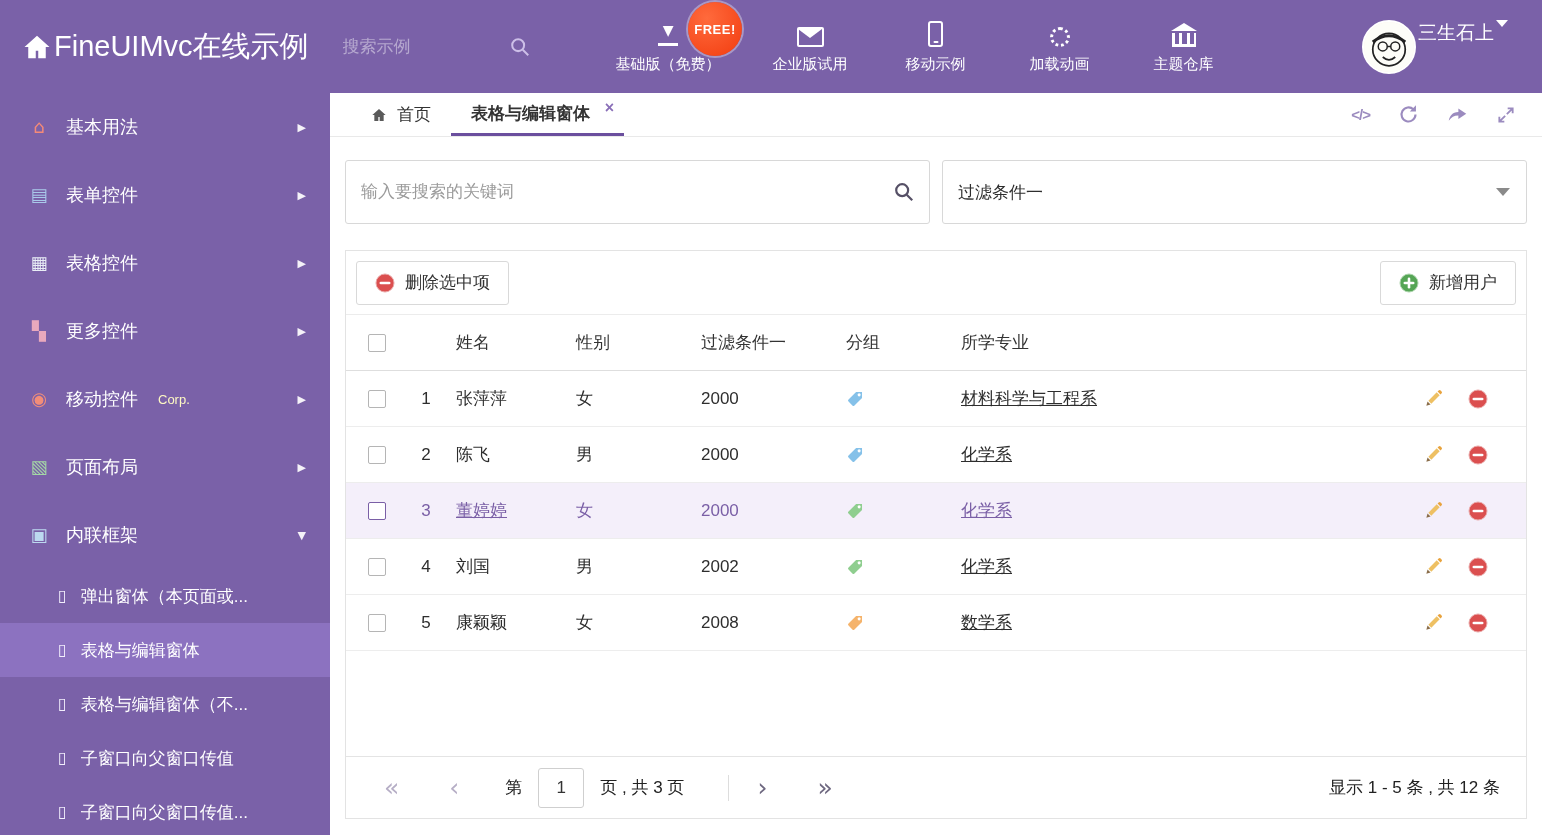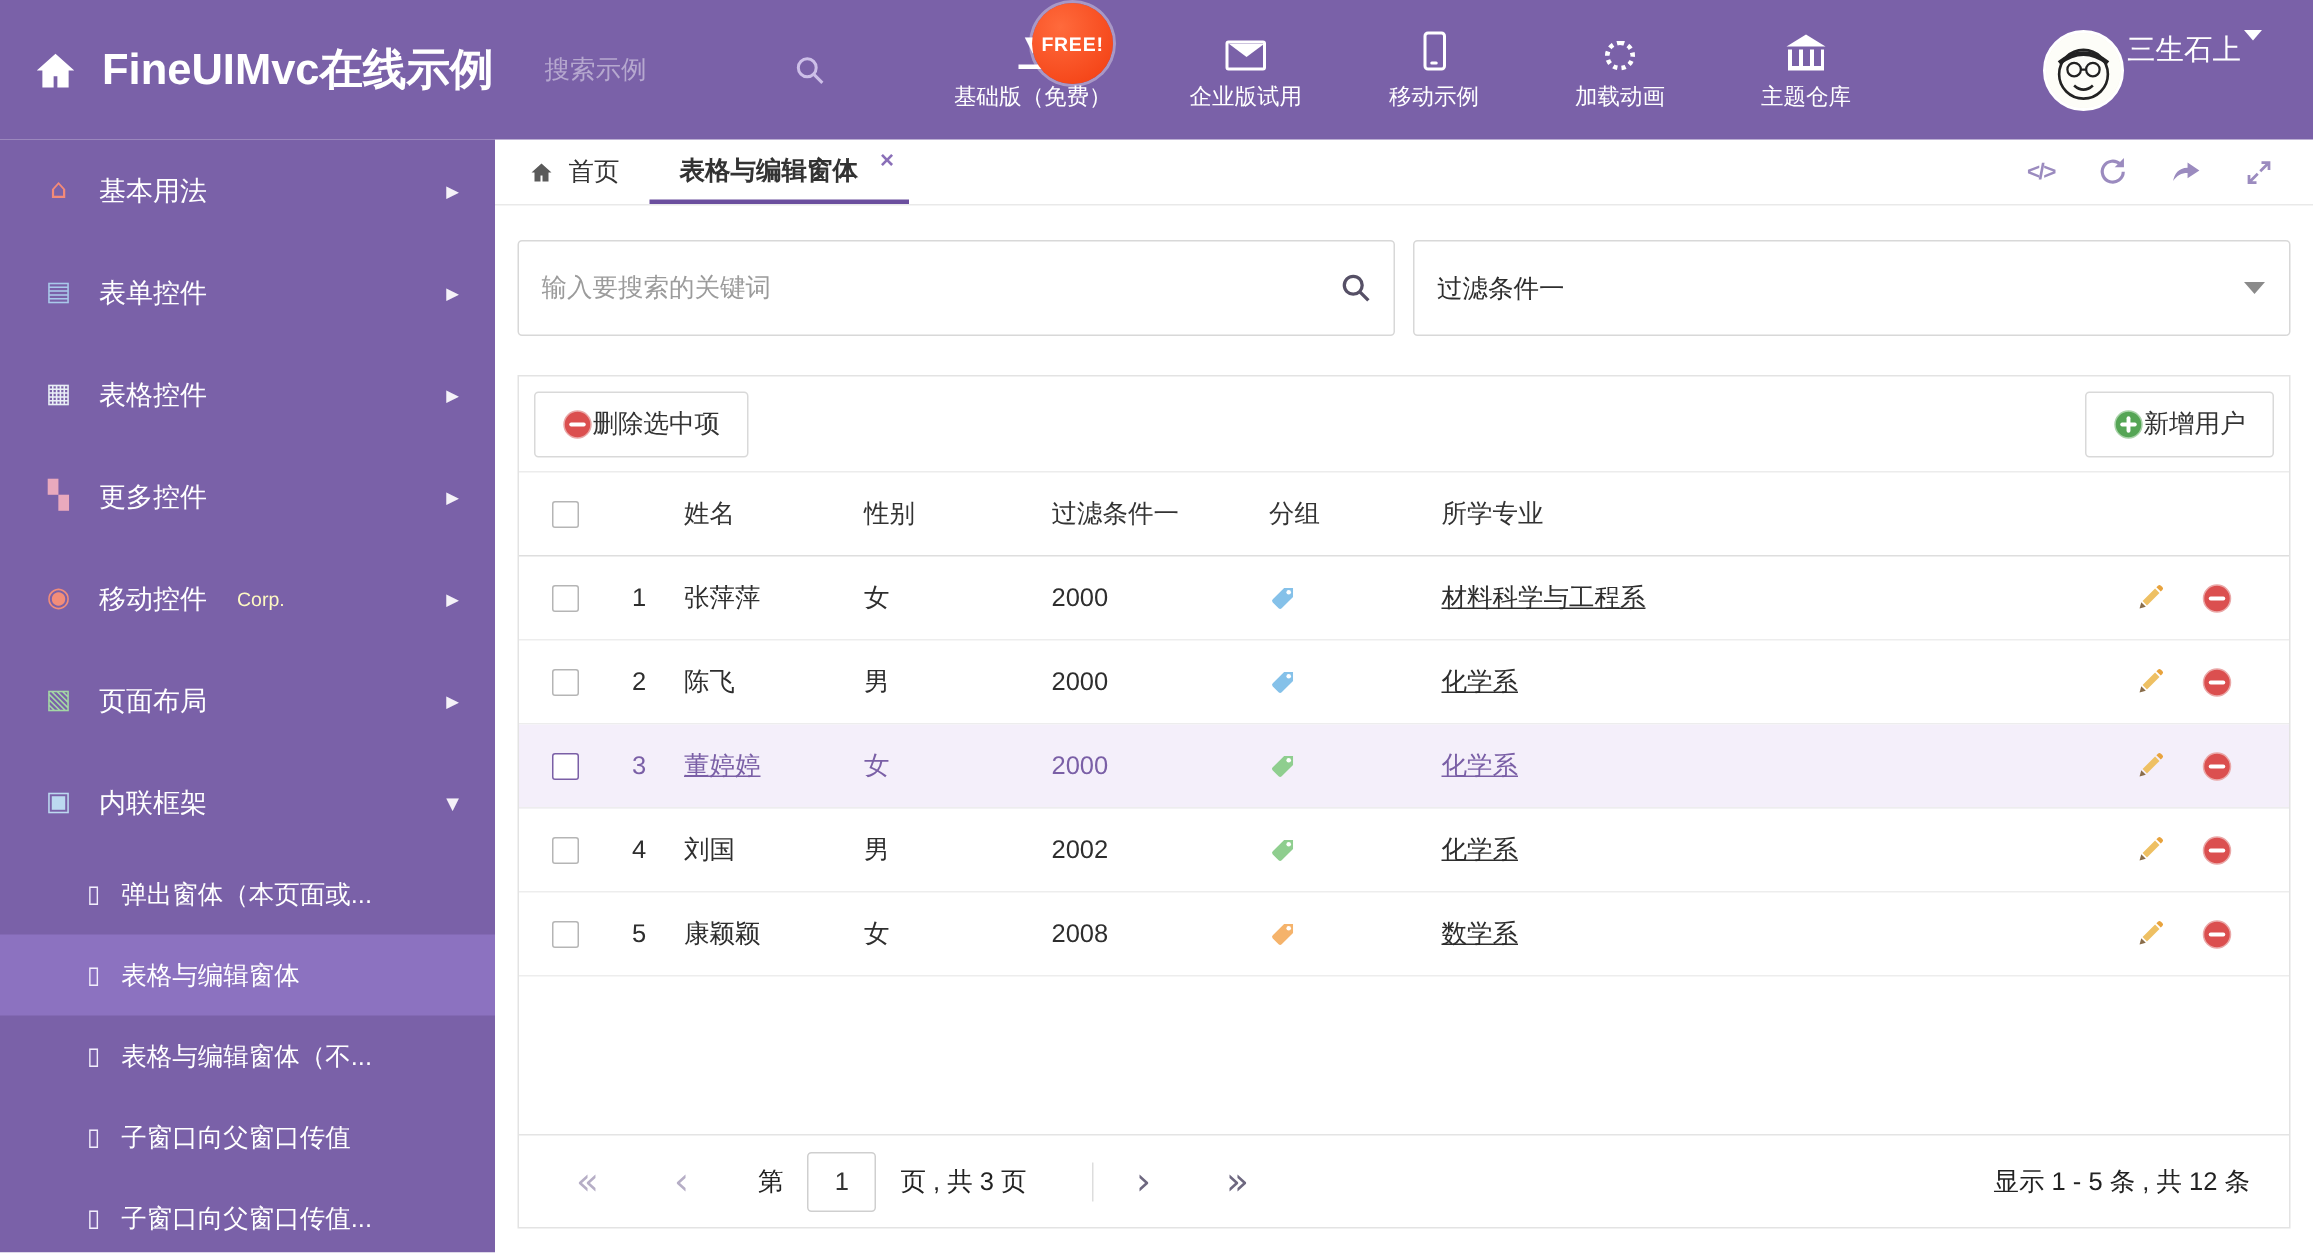--- a/index.html
+++ b/index.html
@@ -3,21 +3,21 @@
 <meta charset="utf-8">
 <style>
   *{margin:0;padding:0;box-sizing:border-box}
   html,body{width:1542px;height:835px}
   body{font-family:"Liberation Sans","DejaVu Sans",sans-serif;background:#fff;overflow:hidden;position:relative;color:#333}
   .glyph{font-family:"DejaVu Sans",sans-serif}
 
   
   .topbar{position:absolute;top:0;left:0;right:0;height:93px;background:#7a61a8;display:flex;align-items:center;padding:0 20px;color:#fff;z-index:5}
   .home-big{display:flex;align-items:center;cursor:pointer}
-  .app-title{font-size:29px;font-weight:bold;color:#fff;margin-left:14px;white-space:nowrap}
+  .app-title{font-size:29px;font-weight:normal;color:#fff;white-space:nowrap}
   .hsearch{display:flex;align-items:center;margin-left:34px;width:215px}
   .hsearch input{background:transparent;border:none;outline:none;color:#efeaf8;font-size:17px;width:150px;font-family:Liberation Sans, sans-serif}
   .hsearch input::placeholder{color:rgba(255,255,255,.45)}
   .hsearch .mag{margin-left:16px;color:#cdbfe8;display:flex;cursor:pointer}
   .free-badge{position:absolute;left:688px;top:2px;width:54px;height:54px;border-radius:50%;background:radial-gradient(circle at 35% 30%,#ff6a3c,#f23c0f);color:#fff;display:flex;align-items:center;justify-content:center;font-size:13px;font-weight:bold;letter-spacing:.5px;z-index:6;box-shadow:0 0 0 2px rgba(255,255,255,.35)}
   .hnav{display:flex;margin-left:58px;gap:52px}
   .nav-item{display:flex;flex-direction:column;align-items:center;gap:8px;cursor:pointer;min-width:72px}
   .nav-item .hlabel{font-size:15px;white-space:nowrap}
   .hicon-wrap{height:27px;display:flex;align-items:flex-end;justify-content:center}
   .download-icon{position:relative;width:24px;height:24px;display:inline-block}
@@ -51,41 +51,41 @@
   .form-icon{color:#a9c9ea}.form-icon::before{content:"▤"}
   .table-icon{color:#e9eef6}.table-icon::before{content:"▦"}
   .more-icon{color:#e9a9bd}.more-icon::before{content:"▚"}
   .mobile-icon{color:#f28d79}.mobile-icon::before{content:"◉"}
   .layout-icon{color:#a4d8a5}.layout-icon::before{content:"▧"}
   .frame-icon{color:#bcd9f0}.frame-icon::before{content:"▣"}
   .page-icon{color:#f2eefc}.page-icon::before{content:"▯"}
 
   
   .main{position:absolute;left:330px;top:93px;right:0;bottom:0;background:#fff}
-  .tabbar{height:44px;display:flex;align-items:stretch;border-bottom:1px solid #e9e9e9;padding-left:2px}
+  .tabbar{height:44px;display:flex;align-items:stretch;border-bottom:1px solid #e9e9e9;padding-left:20px}
   .tab{display:flex;align-items:center;gap:9px;padding:0 20px;font-size:17px;color:#333;cursor:pointer;position:relative}
   .tab.active{font-weight:bold;border-bottom:3px solid #6b4f9e;padding-right:34px}
   .tab-close{position:absolute;top:7px;right:10px;color:#8a6fb8;font-size:16px;font-weight:bold;line-height:1;cursor:pointer}
   .tab-close::before{content:"×"}
   .tab-home-icon{display:flex;color:#5a5a5a}
   .tab-actions{margin-left:auto;display:flex;align-items:center;gap:28px;padding-right:26px;color:#9b8bbf}
   .tab-actions>span{cursor:pointer;display:flex}
   .code-icon::before{content:"</>";font-size:15px;font-weight:bold;letter-spacing:-1px}
 
   .filter-row{margin:23px 15px 0;display:flex;gap:12px;height:48px}
   .search-box,.select-box{flex:1;height:64px;border:1px solid #d8d8d8;border-radius:3px;display:flex;align-items:center;padding:0 44px 0 15px;position:relative;background:#fff}
   .search-box input{border:none;outline:none;flex:1;font-size:17px;color:#333;font-family:inherit}
   .search-box input::placeholder{color:#9b9b9b}
   .search-box .mag{position:absolute;right:14px;color:#565066;cursor:pointer;display:flex}
   .select-box{font-size:17px;color:#2e2e2e;cursor:pointer}
   .select-caret{position:absolute;right:16px;top:50%;transform:translateY(-50%);width:0;height:0;border-left:7px solid transparent;border-right:7px solid transparent;border-top:8px solid #8a8a8a}
 
   .grid-panel{position:absolute;left:15px;right:15px;top:157px;bottom:16px;border:1px solid #e3e3e3;display:flex;flex-direction:column;background:#fff}
   .grid-toolbar{height:64px;flex:none;display:flex;align-items:center;justify-content:space-between;padding:0 10px;border-bottom:1px solid #ececec}
-  .btn{display:inline-flex;align-items:center;height:44px;padding:0 18px;border:1px solid #d9d9d9;border-radius:3px;background:#fff;font-size:17px;color:#333;cursor:pointer;font-family:Liberation Sans, sans-serif}
+  .btn{display:inline-flex;align-items:center;gap:10px;height:44px;padding:0 18px;border:1px solid #d9d9d9;border-radius:3px;background:#fff;font-size:17px;color:#333;cursor:pointer;font-family:Liberation Sans, sans-serif}
   .btn .btn-icon{display:flex}
 
   .thead,.trow{display:flex;align-items:center;height:56px;flex:none;font-size:17px;color:#2e2e2e}
   .thead{border-bottom:1px solid #dedede;color:#333}
   .trow{border-bottom:1px solid #ededed;cursor:default}
   .c-check{width:55px;display:flex;padding-left:22px;flex:none}
   .checkbox{width:18px;height:18px;border:1px solid #b5b5b5;border-radius:2px;background:#fff;cursor:pointer;display:inline-block}
   .c-num{width:50px;text-align:center;flex:none}
   .c-name{width:125px;padding-left:5px;flex:none}
   .c-gender{width:125px;flex:none}

